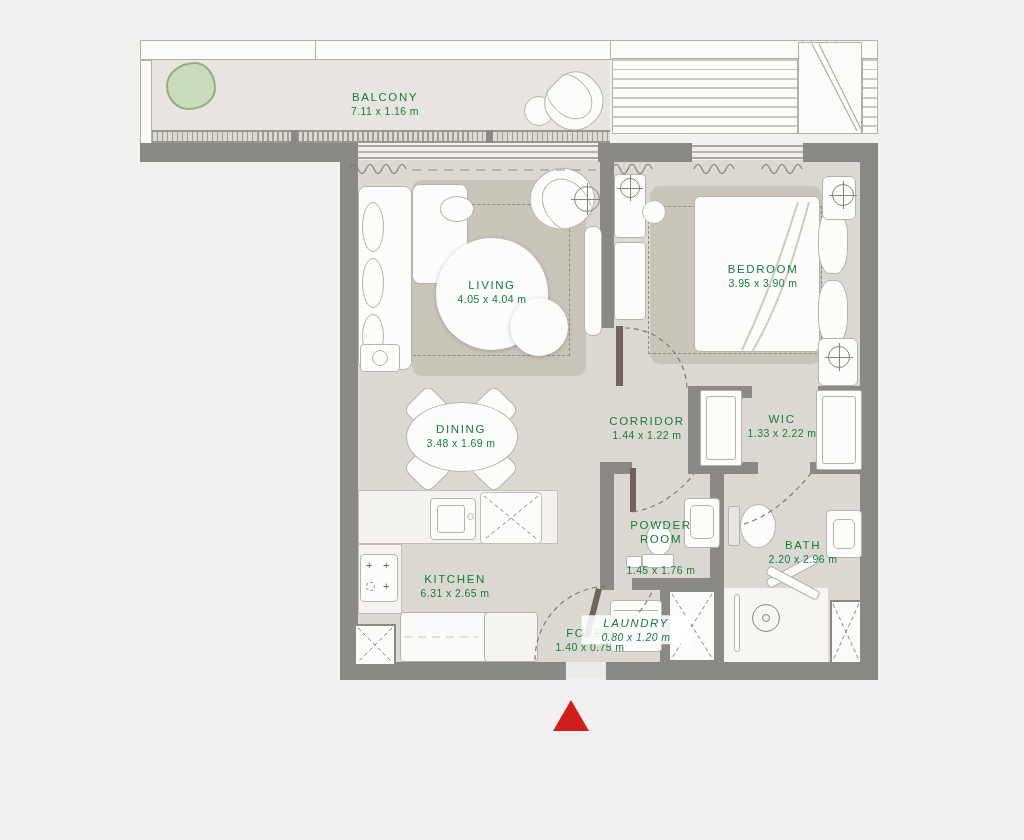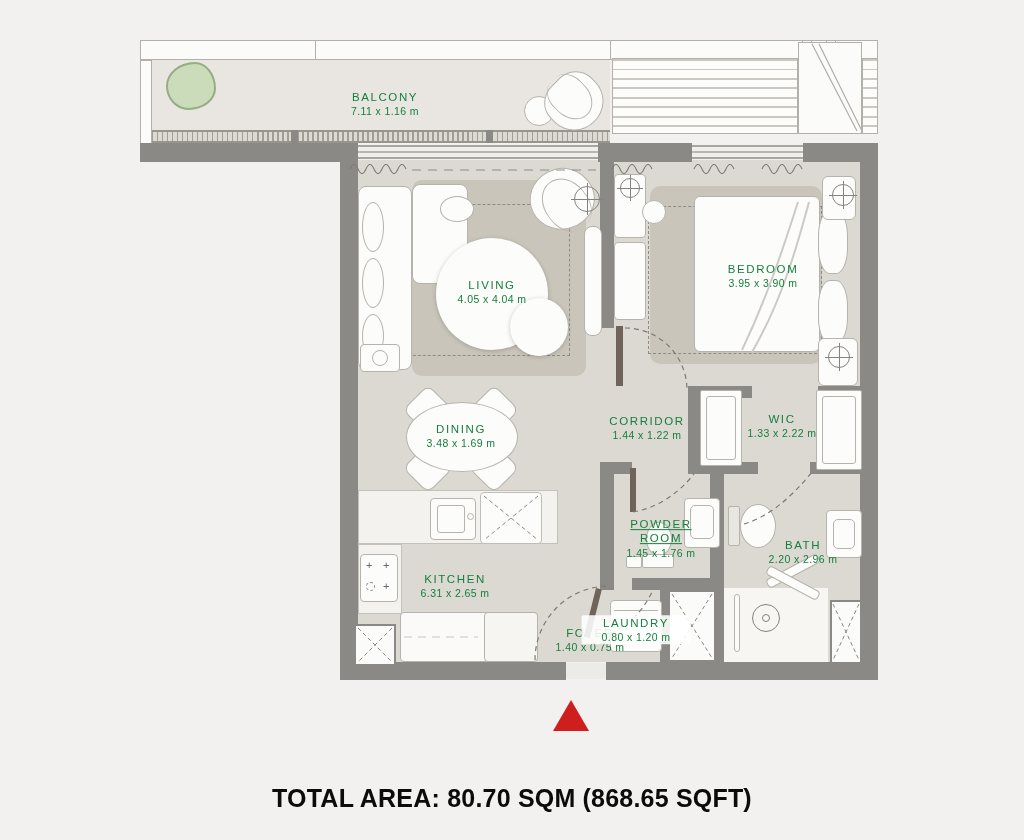--- a/index.html
+++ b/index.html
@@ -28,22 +28,22 @@
   .vline{position:absolute;width:1px;background:#b3b0aa;z-index:3;}
   .louver{position:absolute;background:#fcfcfb;border:1px solid #b3b0aa;z-index:2;box-sizing:border-box;
           background-image:repeating-linear-gradient(180deg,#cbc8c2 0 1.5px,transparent 1.5px 9.5px);}
   .rail{position:absolute;background:#dddad4;border-top:2px solid #98958f;border-bottom:2px solid #98958f;z-index:3;box-sizing:border-box;
         background-image:repeating-linear-gradient(90deg,#a19e97 0 1.5px,transparent 1.5px 5px);}
   .post{position:absolute;background:#8b8985;z-index:4;}
   .plant{position:absolute;background:#cbdcba;border:2px solid #96ad83;border-radius:58% 42% 55% 45%/50% 55% 45% 50%;z-index:5;box-sizing:border-box;}
   .lbl{position:absolute;transform:translate(-50%,-50%);text-align:center;color:#15803d;z-index:50;}
   .lbl .nm{font-size:11.5px;letter-spacing:1.6px;white-space:nowrap;line-height:1.25;}
   .lbl .dm{font-size:10.5px;letter-spacing:.4px;white-space:nowrap;margin-top:1px;}
-  .lbl.wrapw .nm{white-space:normal;width:76px;margin:0 auto;text-decoration:underline;}
-  .lbl.chip{background:rgba(255,255,255,.88);padding:1px 20px;border-radius:2px;}
+  .lbl.wrapw .nm{white-space:normal;width:76px;margin:17px auto;}
+  .lbl.chip{background:rgba(255,255,255,.88);padding:1px 20px;border-radius:2px;font-style:italic;}
   .tri{position:absolute;width:0;height:0;border-left:18px solid transparent;border-right:18px solid transparent;z-index:50;}
   .footer{position:absolute;left:0;right:0;text-align:center;font-weight:bold;font-size:25px;color:#0b0b0b;letter-spacing:.2px;z-index:50;}
   svg.ov{position:absolute;left:0;top:0;z-index:40;pointer-events:none;}
   .bn{position:absolute;color:#6a6864;font-size:11px;line-height:11px;z-index:14;}
   .bc{position:absolute;border:1px dashed #8a8884;border-radius:50%;width:9px;height:9px;z-index:14;box-sizing:border-box;}
 </style>
 </head>
 <body>
 
 <div class="page">
@@ -256,15 +256,14 @@
   <div class="lbl" style="left:590px;top:640px;">
     <div class="nm">FOYER</div>
     <div class="dm">1.40 x 0.75 m</div>
   </div>
   <div class="lbl chip" style="left:636px;top:630px;">
     <div class="nm">LAUNDRY</div>
     <div class="dm">0.80 x 1.20 m</div>
   </div>
 
   <div class="tri" style="left:553px;top:700px;border-bottom:31px solid #ce1e1e;"></div>
-  <div class="footer" style="top:784px;">TOTAL AREA: 80.70 SQM (868.65 SQFT)</div>
 
 </div>
 
 </body></html>

